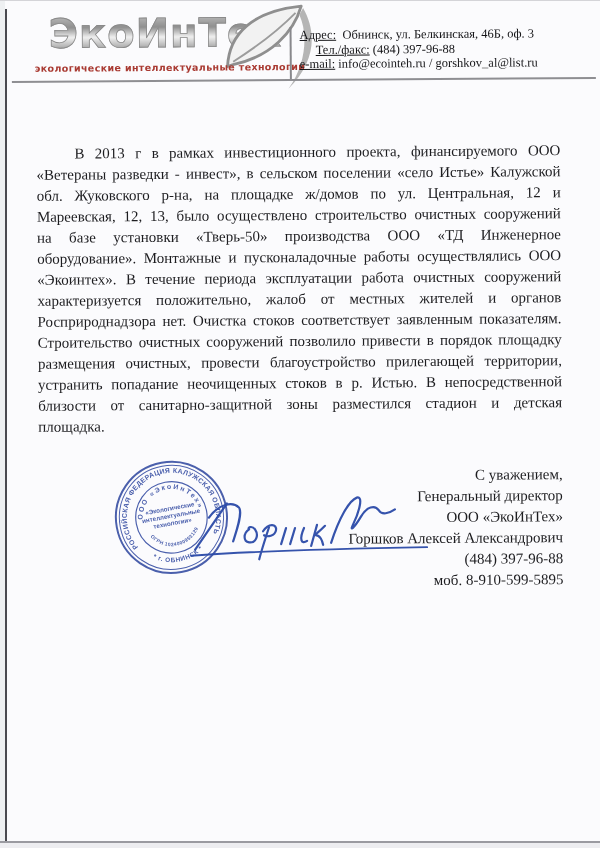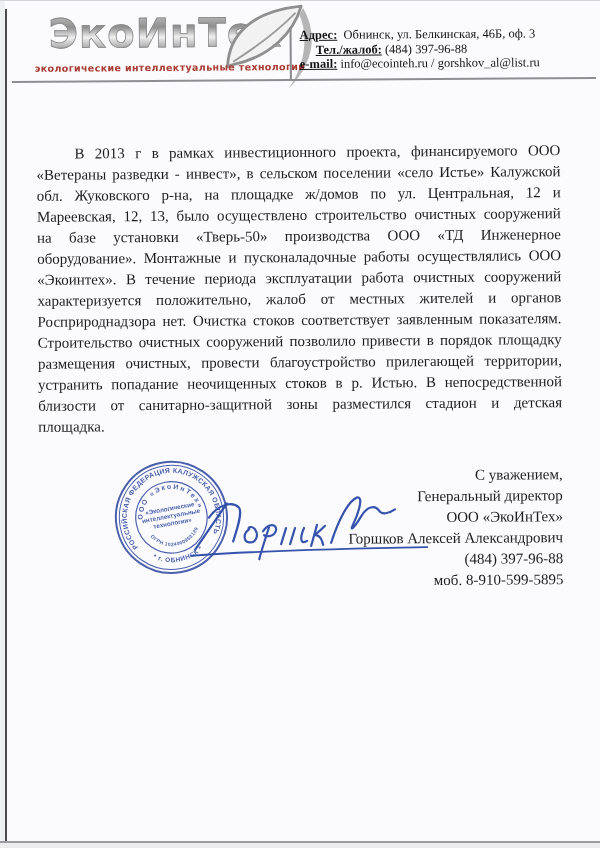--- a/index.html
+++ b/index.html
@@ -20,21 +20,21 @@
         font-family:"DejaVu Sans",sans-serif;font-weight:bold;font-size:40px;letter-spacing:1px;
         color:#a3a3a3;background:linear-gradient(180deg,#c2c2c2 0%,#8f8f8f 35%,#f0f0f0 60%,#858585 100%);
         -webkit-background-clip:text;background-clip:text;-webkit-text-fill-color:transparent;
         -webkit-text-stroke:0.8px #8a8a8a;}
   .logo-leaf{position:absolute;left:224px;top:1px;}
   .tagline{position:absolute;left:37px;top:61px;white-space:nowrap;
         font-family:"DejaVu Sans",sans-serif;font-weight:bold;font-size:9.5px;
         letter-spacing:0.35px;color:#a93a32;}
   .vdiv{position:absolute;left:292px;top:27px;width:2px;height:52px;background:#88888c;}
   .addr{position:absolute;left:302px;top:28px;font-size:12.5px;line-height:14.5px;color:#141417;white-space:nowrap;}
-  .addr .lbl{font-weight:bold;text-decoration:underline;}
+  .addr .lbl{font-weight:normal;text-decoration:underline;}
   .addr-line2{margin-left:16px;}
   .hrule{position:absolute;left:14px;top:79px;width:584px;height:2px;background:#8e8e92;}
 
   
   .body-par{position:absolute;left:38px;top:127px;width:524px;font-size:15px;line-height:21px;
         text-align:justify;text-indent:38px;color:#1d1d20;word-spacing:1.5px;}
 
   
   .signoff{position:absolute;right:38px;top:466px;text-align:right;font-size:15px;
         line-height:21px;color:#1d1d20;}
@@ -61,21 +61,21 @@
     <div class="tagline">экологические интеллектуальные технологии</div>
 
     <div class="vdiv"></div>
 
     <div class="addr">
       <div>
         <span class="lbl">Адрес:</span>&nbsp;
         <span>Обнинск, ул. Белкинская, 46Б, оф. 3</span>
       </div>
       <div class="addr-line2">
-        <span class="lbl">Тел./жалоб:</span>
+        <span class="lbl">Тел./факс:</span>
         <span>(484) 397-96-88</span>
       </div>
       <div>
         <span class="lbl">e-mail:</span>
         <span>info@ecointeh.ru / gorshkov_al@list.ru</span>
       </div>
     </div>
 
     <div class="hrule"></div>
 

